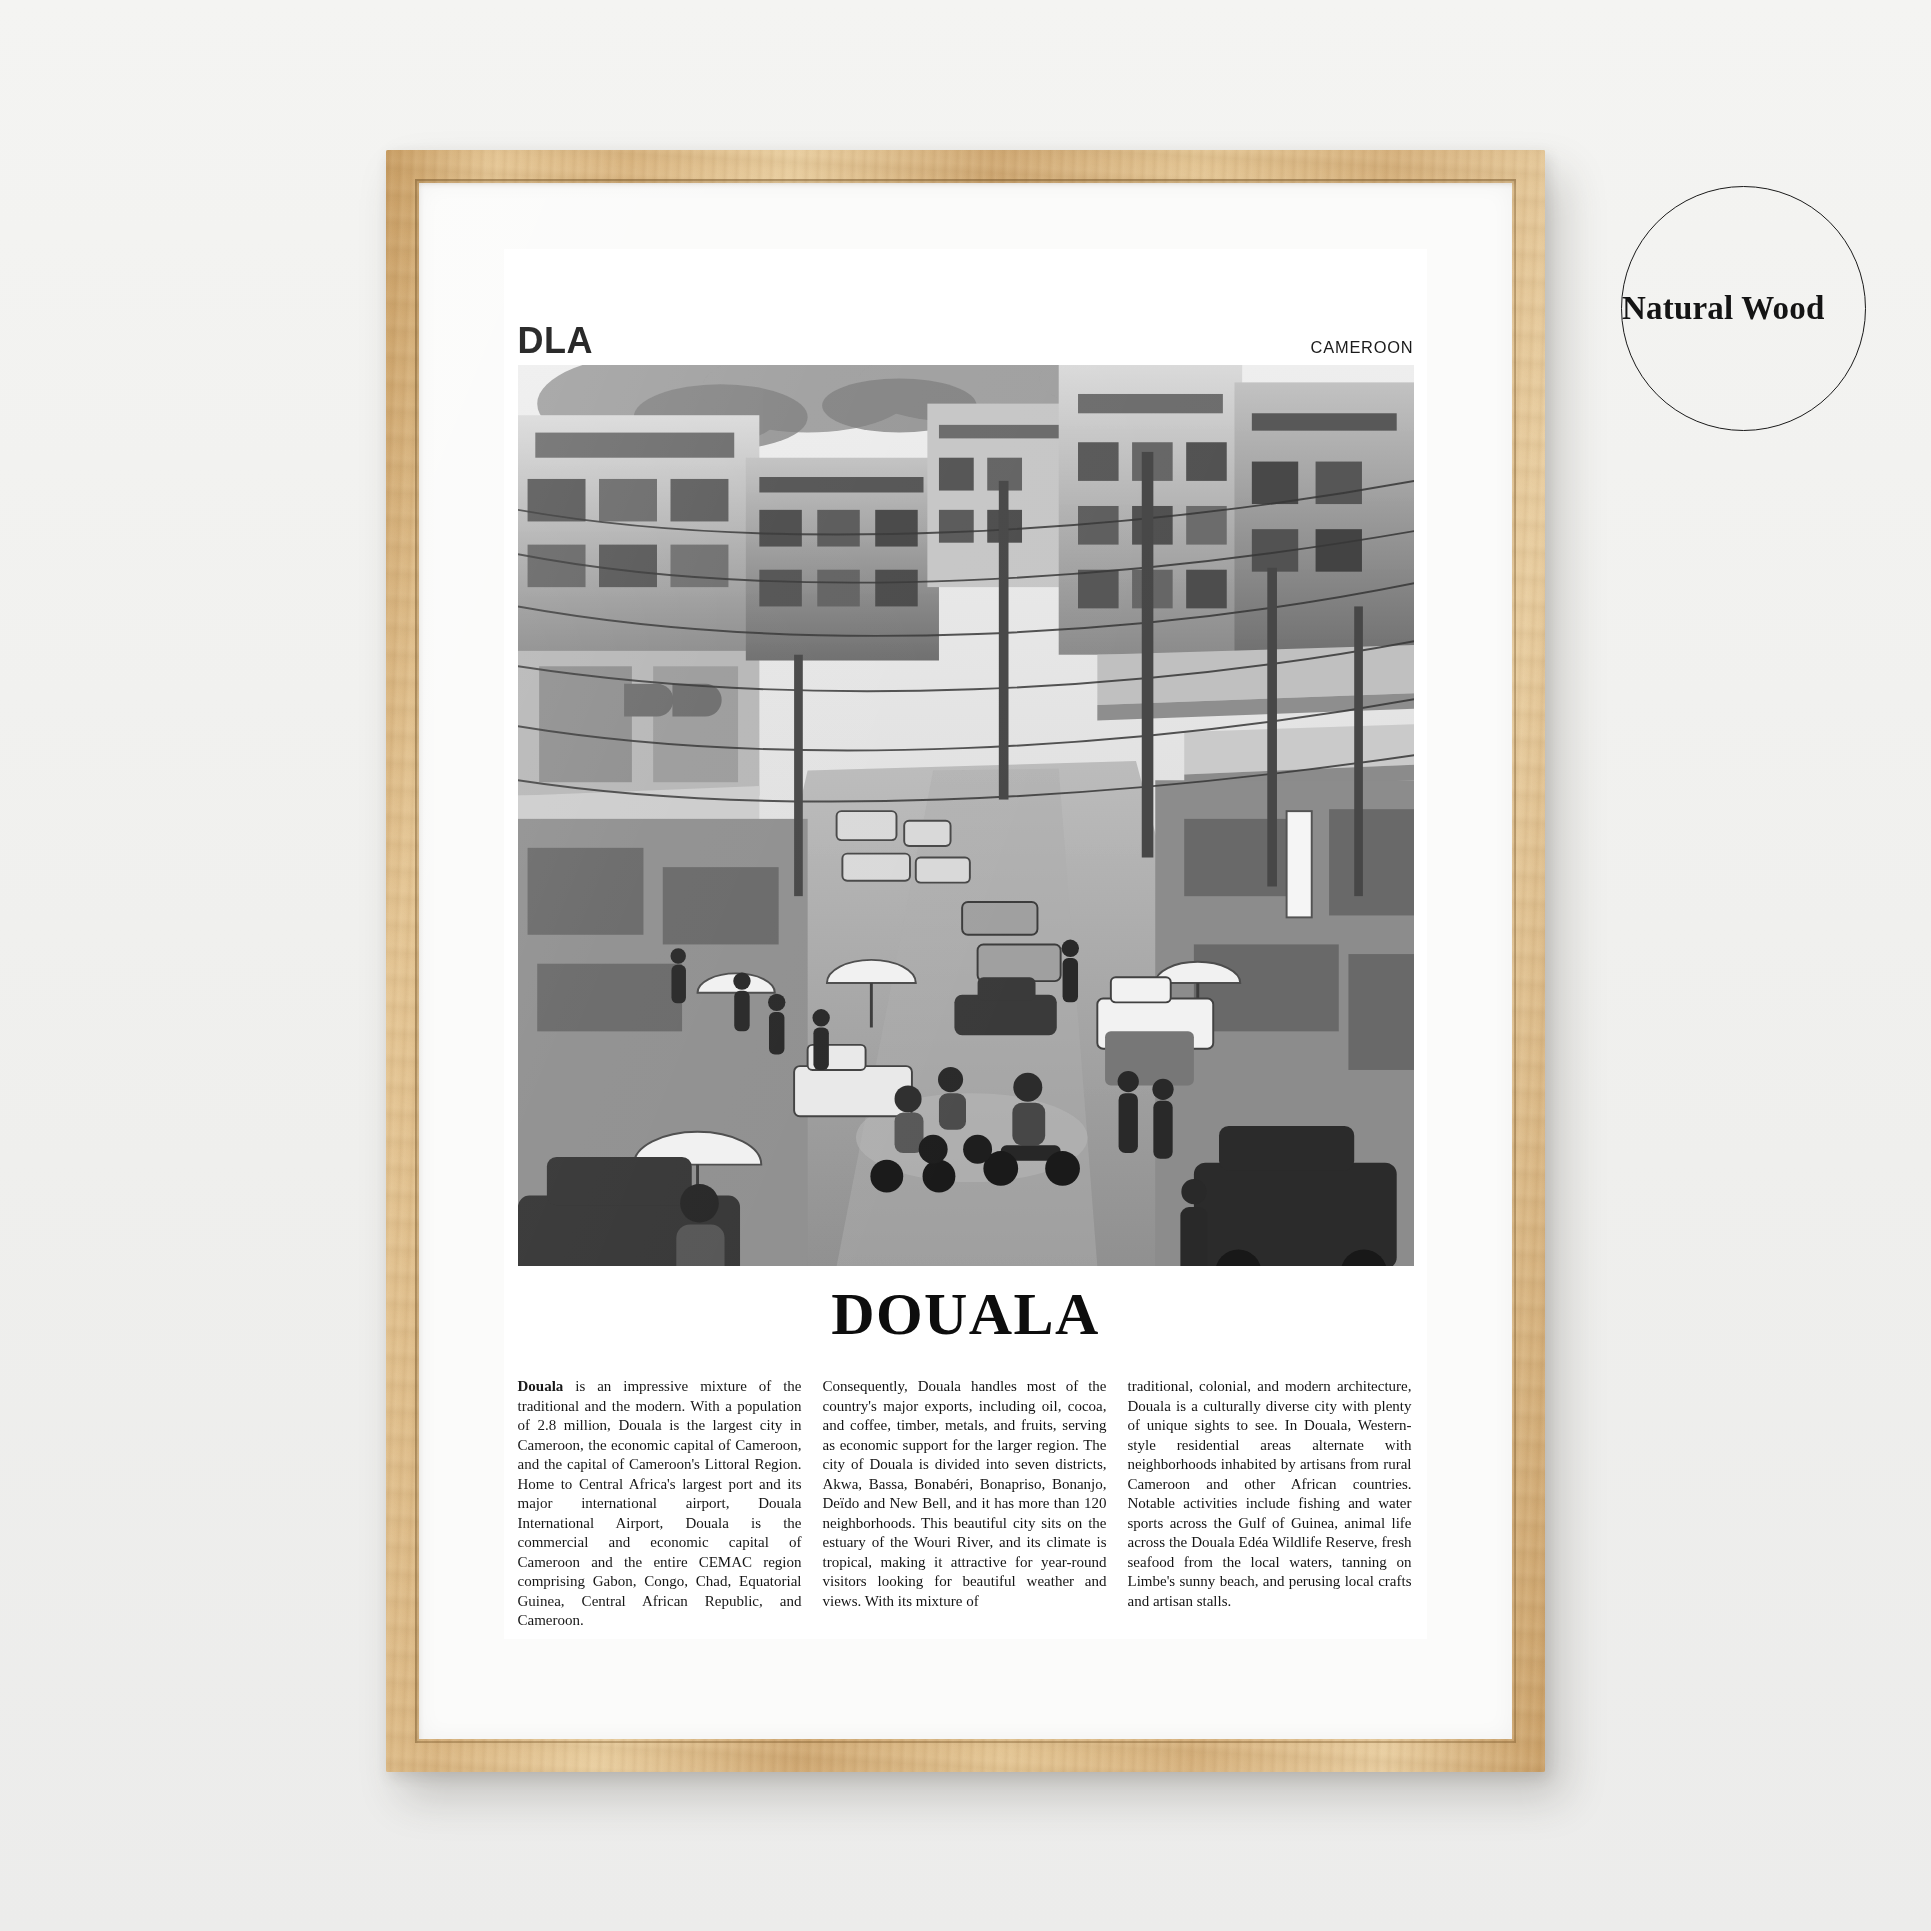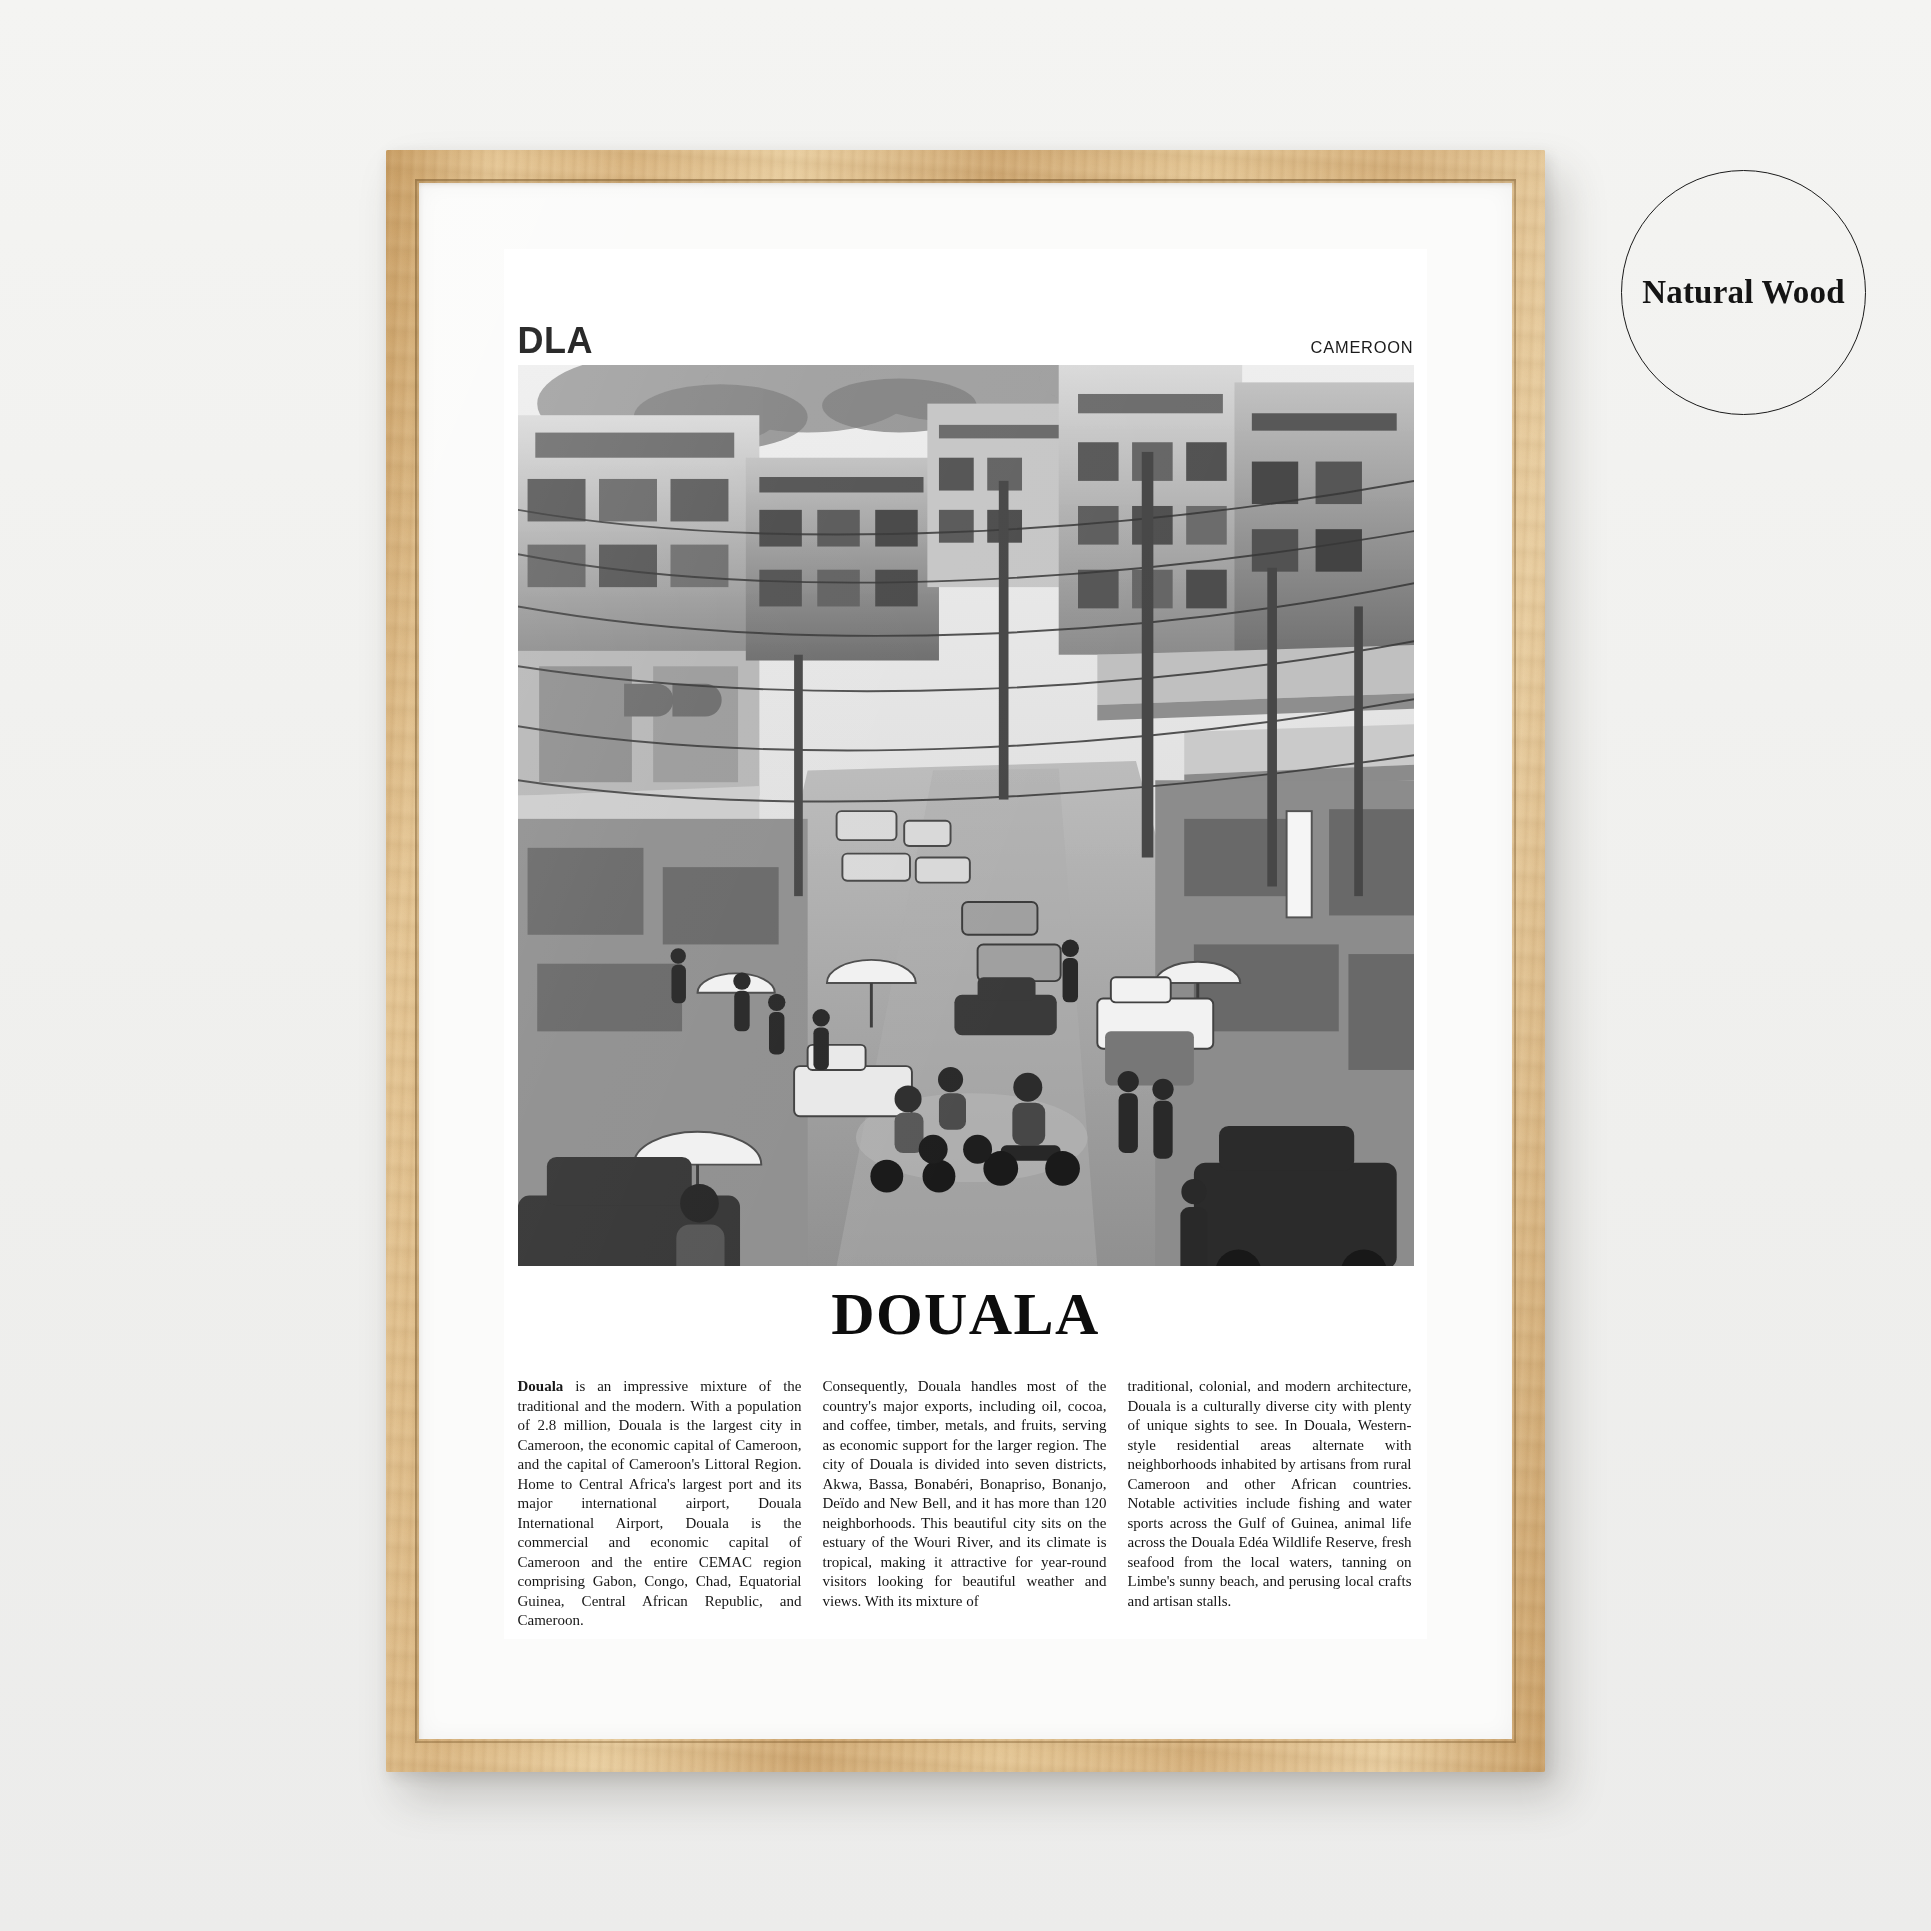--- a/index.html
+++ b/index.html
@@ -16,29 +16,29 @@
     position: relative;
     width: 1931px;
     height: 1931px;
     background: linear-gradient(180deg, #f4f4f2 0%, #efefed 60%, #ececeb 100%);
   }
 
   
   #badge {
     position: absolute;
     left: 1621px;
-    top: 170px;
+    top: 186px;
     width: 243px;
     height: 243px;
     border: 1.9px solid #1a1a1a;
     border-radius: 50%;
     background: transparent;
     display: flex;
     align-items: center;
-    justify-content: center;
+    justify-content: flex-start;
   }
   #badge span {
     font-family: "Liberation Serif", serif;
     font-weight: bold;
     font-size: 33px;
     color: #141414;
     letter-spacing: 0.2px;
     white-space: nowrap;
   }
 

